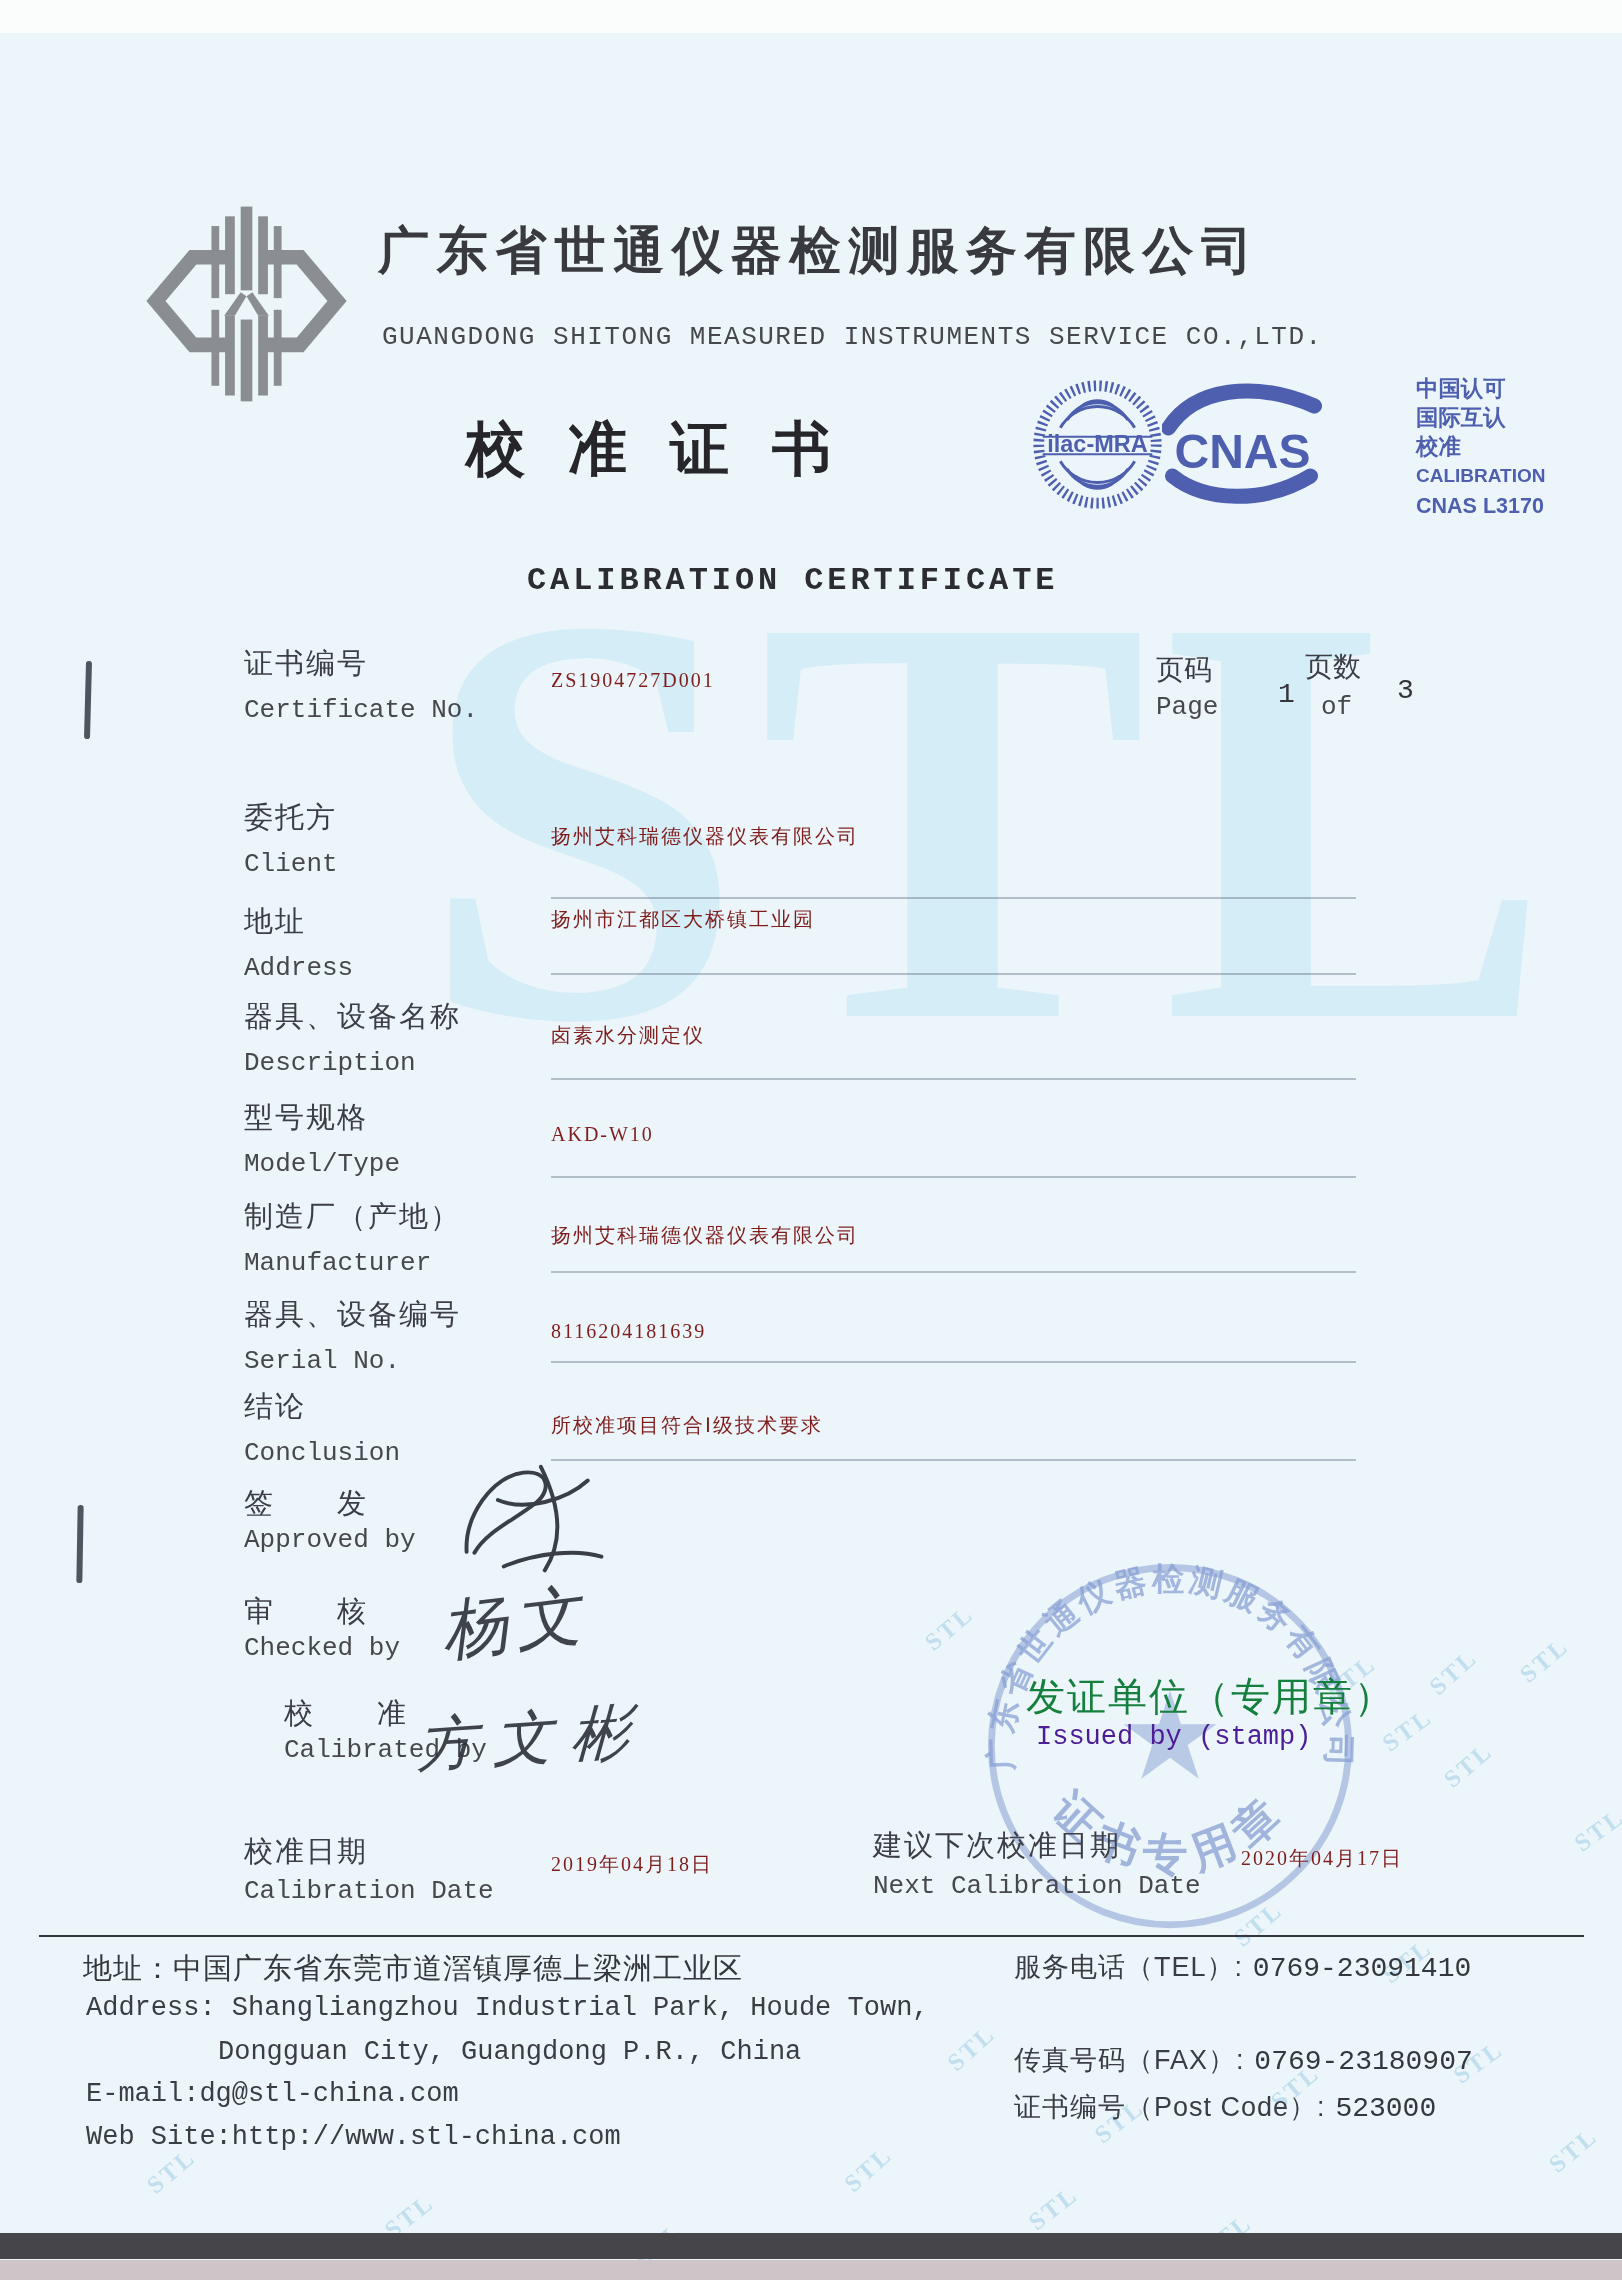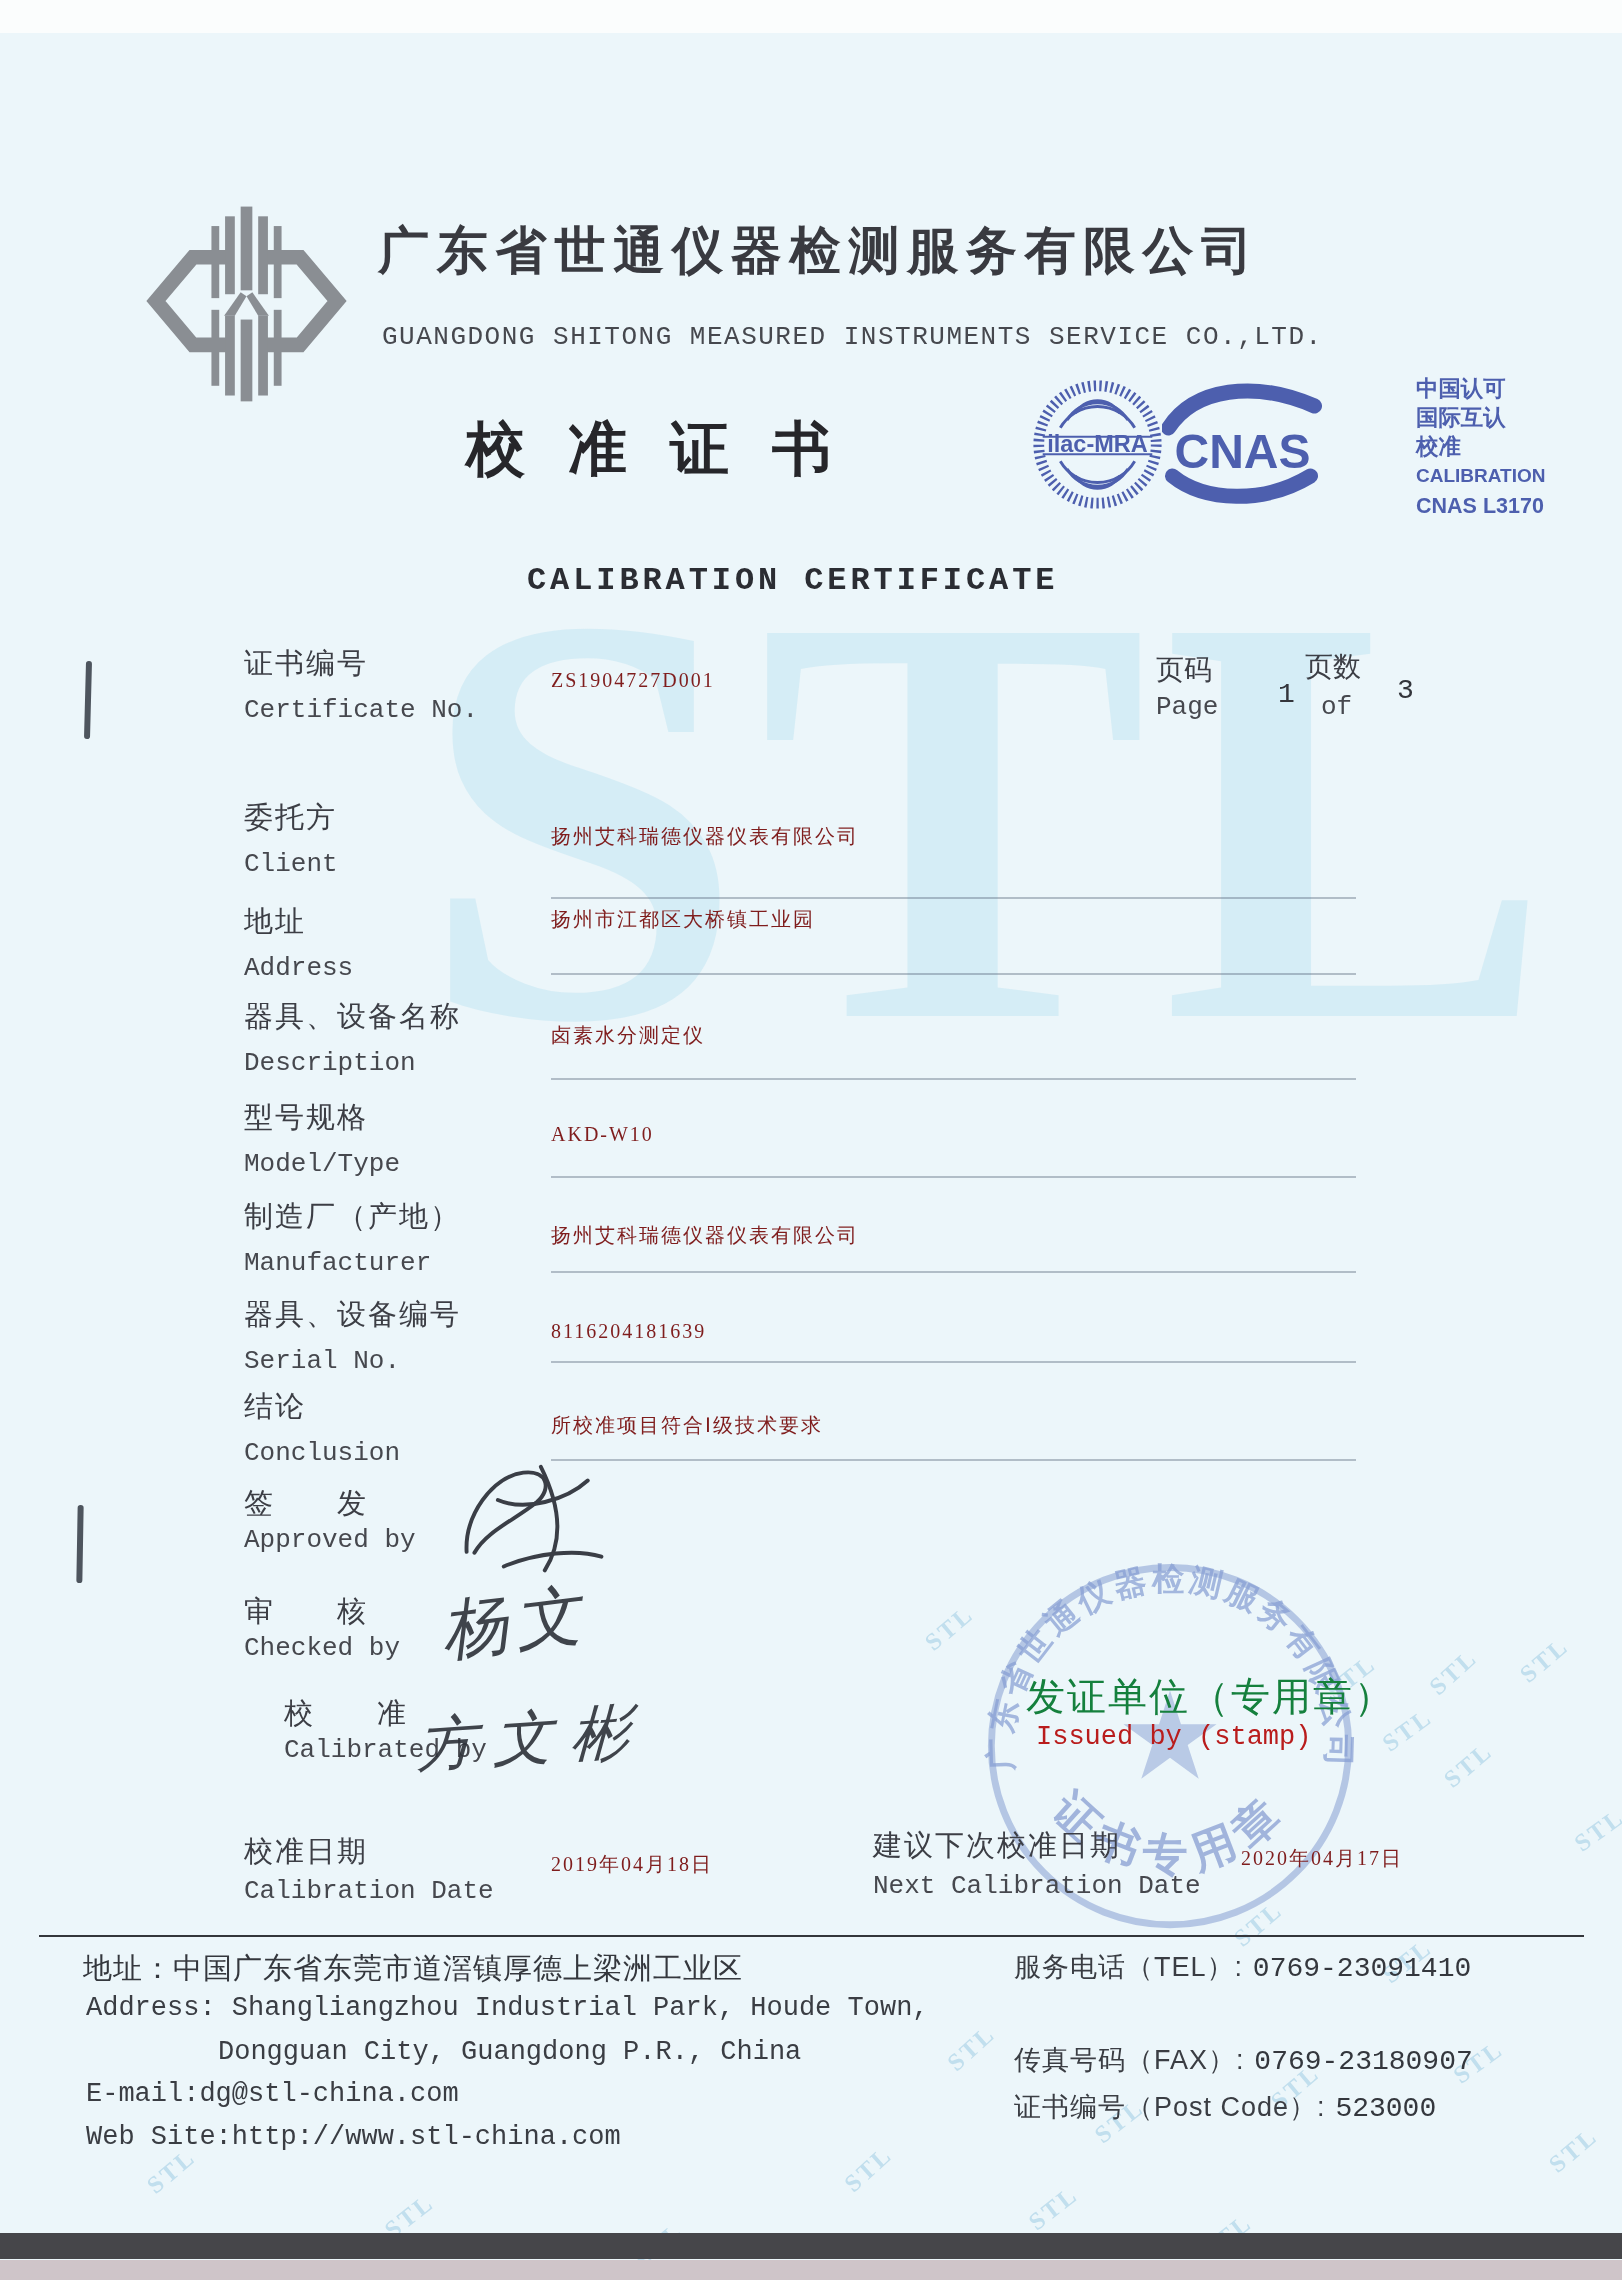--- a/index.html
+++ b/index.html
@@ -247,21 +247,21 @@
     <circle cx="210" cy="205" r="183" fill="none" stroke="rgba(134,158,210,0.55)" stroke-width="7"></circle>
     <path d="M210,148 L221.2,182.6 L257.6,182.6 L228.1,203.9 L239.4,238.5 L210,217 L180.6,238.5 L191.9,203.9 L162.4,182.6 L198.8,182.6 Z" fill="rgba(134,158,210,0.5)"></path>
     <text font-size="33" font-weight="bold" fill="rgba(134,158,210,0.72)" letter-spacing="4" font-family="Liberation Sans, sans-serif">
       <textPath href="#ringArc" startOffset="50%" text-anchor="middle">广东省世通仪器检测服务有限公司</textPath>
     </text>
     <text font-size="46" font-weight="bold" fill="rgba(130,152,206,0.7)" letter-spacing="10" font-family="Liberation Sans, sans-serif">
       <textPath href="#botArc" startOffset="50%" text-anchor="middle">证书专用章</textPath>
     </text>
   </svg>
   <div class="abs" style="left:1026px;top:1670px;font-size:39px;letter-spacing:2px;color:#15803d;">发证单位（专用章）</div>
-  <div class="abs" style="left:1036px;top:1722px;font-size:27px;color:#b91c1c;font-family:'Liberation Mono','DejaVu Sans Mono',monospace;">Issued by (stamp)</div>
+  <div class="abs" style="left:1036px;top:1722px;font-size:27px;color:#4c1d95;font-family:'Liberation Mono','DejaVu Sans Mono',monospace;">Issued by (stamp)</div>
 
   <span class="abs f-cn" style="left:244px;top:1832px;">校准日期</span>
   <span class="abs f-en" style="left:244px;top:1876px;">Calibration Date</span>
   <span class="abs f-val" style="left:551px;top:1851px;">2019年04月18日</span>
   <span class="abs f-cn" style="left:873px;top:1826px;">建议下次校准日期</span>
   <span class="abs f-en" style="left:873px;top:1871px;">Next Calibration Date</span>
   <span class="abs f-val" style="left:1241px;top:1845px;">2020年04月17日</span>
 
   <div id="footer-divider" class="abs"></div>
 

